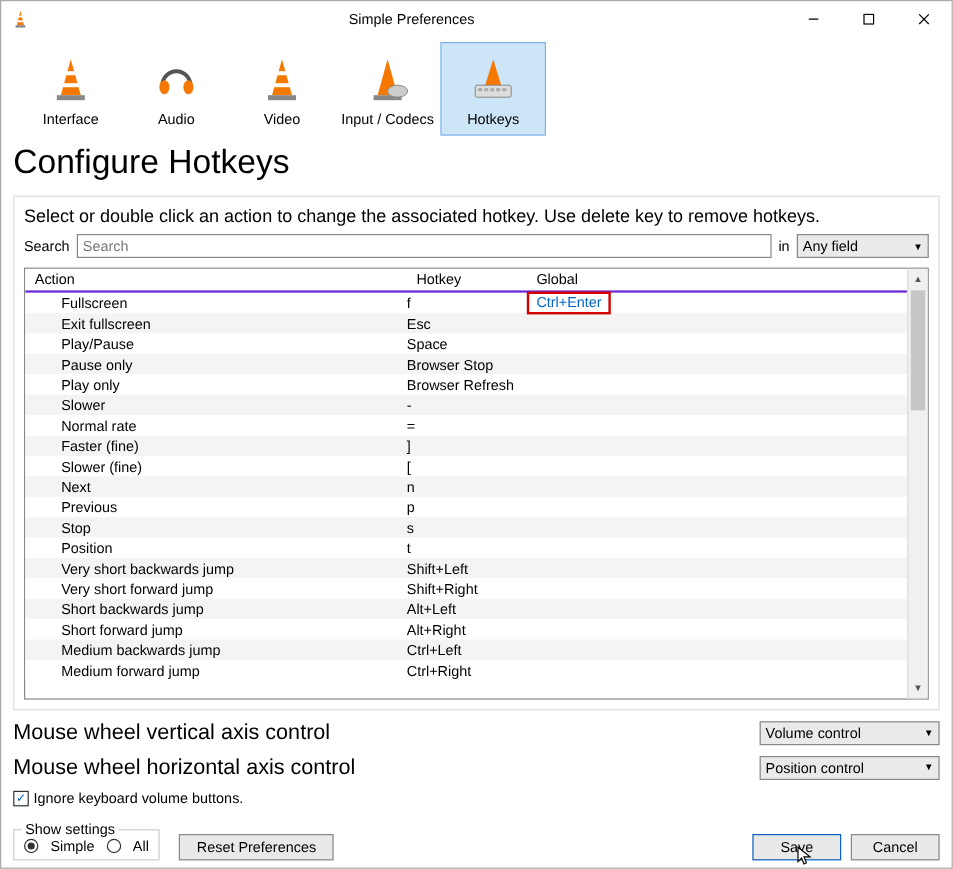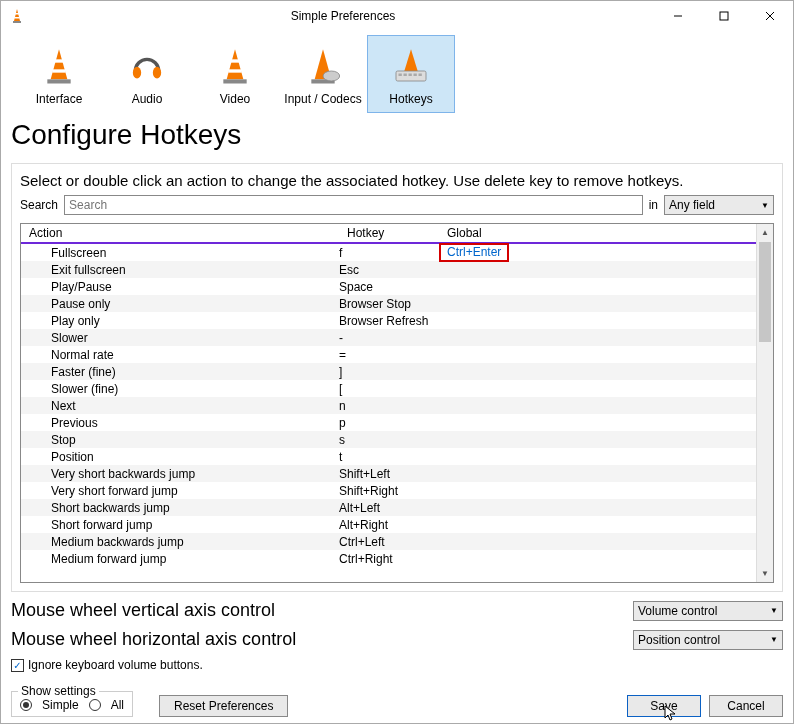--- a/index.html
+++ b/index.html
@@ -52,21 +52,21 @@
 .vscroll .sarr { position: absolute; left: 0; right: 0; height: 17px; display: flex; align-items: center; justify-content: center; font-size: 8px; color: #555; }
 
 
 .ctrlrow { display: flex; align-items: center; margin: 8px 10px 0 10px; }
 .ctrlrow .lbl { flex: 1; font-size: 18px; }
 .chkrow { display: flex; align-items: center; margin: 8px 10px 0 10px; gap: 4px; font-size: 12px; }
 .chkbox { width: 13px; height: 13px; border: 1px solid #333; display: flex; align-items: center; justify-content: center; font-size: 10px; color: #0066cc; }
 
 
 .bottom { position: absolute; bottom: 6px; left: 10px; right: 10px; display: flex; align-items: flex-end; }
-.showset { border: 1px solid #ccc; padding: 6px 8px 4px 8px; position: relative; margin-right: 26px; }
+.showset { border: 1px solid #ccc; padding: 6px 8px 4px 8px; position: relative; margin-right: 16px; }
 .showset .legend { position: absolute; top: -8px; left: 6px; background: #fff; padding: 0 3px; font-size: 12px; }
 .radiorow { display: flex; gap: 10px; align-items: center; font-size: 12px; }
 .radio { width: 12px; height: 12px; border: 1px solid #333; border-radius: 50%; display: inline-flex; align-items: center; justify-content: center; }
 .radio.on::after { content: ""; width: 6px; height: 6px; background: #333; border-radius: 50%; }
 .btn { height: 22px; border: 1px solid #888; background: #e9e9e9; padding: 0 14px; display: inline-flex; align-items: center; justify-content: center; font-size: 12px; }
 .btn.primary { border: 1px solid #0b61c4; }
 .spacer { flex: 1; }
 
 
 .cone { width: 40px; height: 40px; }

